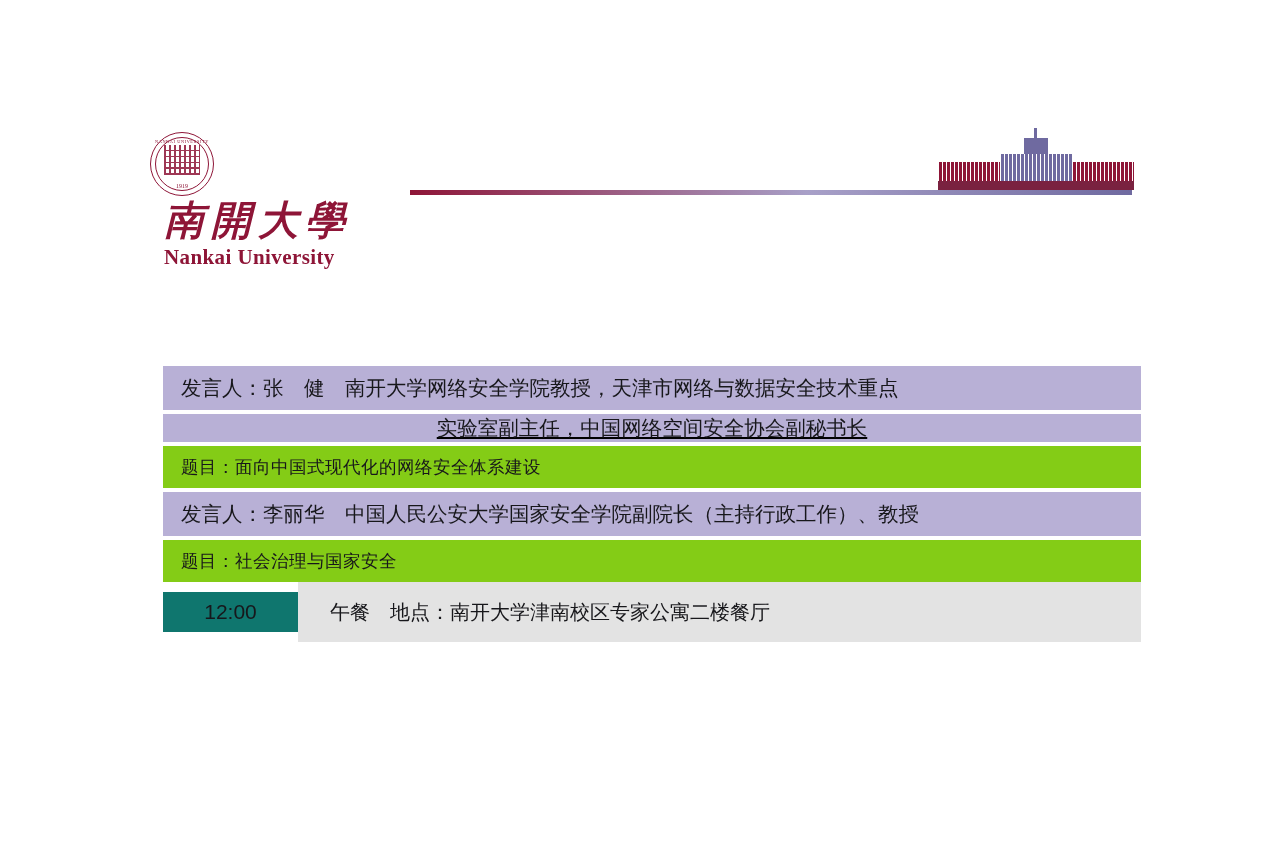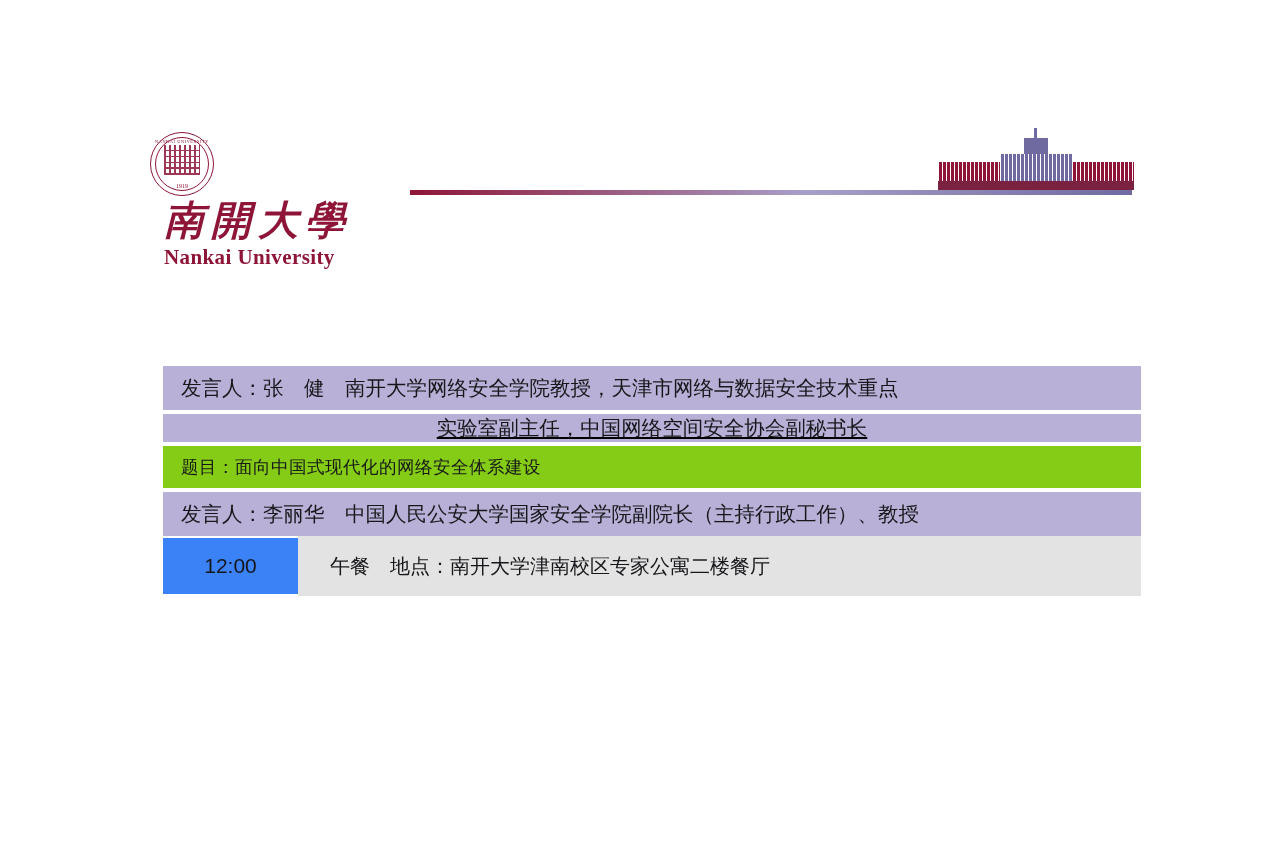--- a/index.html
+++ b/index.html
@@ -199,22 +199,22 @@
     font-size: 20.5px;
   }
   .topic .cell-text {
     font-size: 17.5px;
     padding-left: 18px;
     letter-spacing: .5px;
   }
 
   .meal-time {
     width: 135px;
-    height: 56px;
-    background: #3b82f6;
+    height: 40px;
+    background: #0f766e;
     display: flex;
     align-items: center;
     justify-content: center;
     flex: none;
   }
   .meal-time span {
     font-family: "Liberation Sans", sans-serif;
     font-size: 21px;
     color: #17171b;
   }
@@ -272,20 +272,23 @@
   <div class="row topic">
     <div class="cell-text">题目：面向中国式现代化的网络安全体系建设</div>
   </div>
 
   <div class="row speaker">
     <div class="cell-text">发言人：李丽华　中国人民公安大学国家安全学院副院长（主持行政工作）、教授</div>
   </div>
 
 
 
+  <div class="row topic">
+    <div class="cell-text">题目：社会治理与国家安全</div>
+  </div>
 
   <div class="row meal">
     <div class="meal-time">
       <span>12:00</span>
     </div>
     <div class="meal-body">
       <div class="cell-text">午餐　地点：南开大学津南校区专家公寓二楼餐厅</div>
     </div>
   </div>
 

